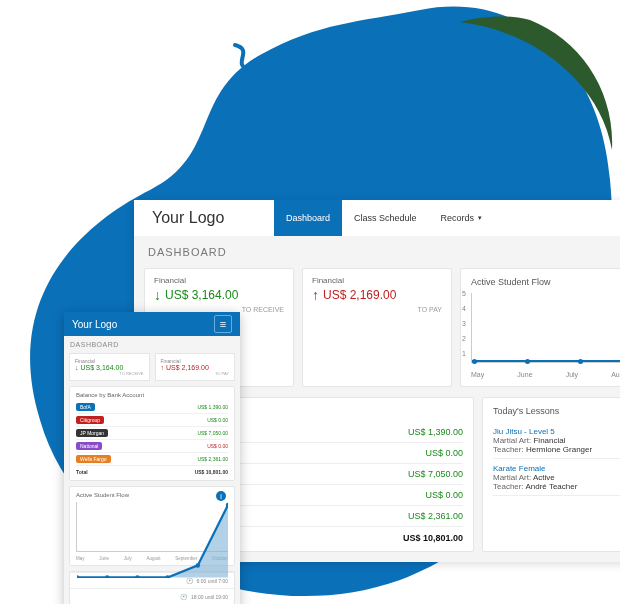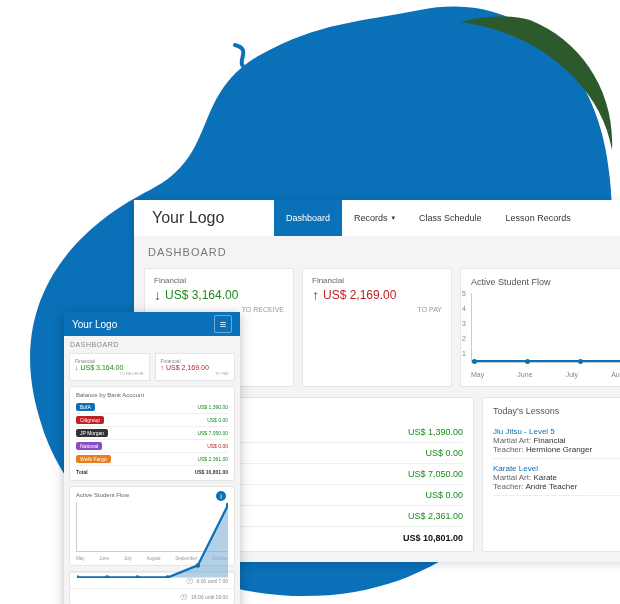--- a/index.html
+++ b/index.html
@@ -92,26 +92,25 @@
 <svg viewBox="0 0 60 80">
       <path d="M10 5 C 30 10 5 25 25 30 C 45 35 15 45 35 50 C 55 55 25 65 40 72" fill="none" stroke="#0a70b8" stroke-width="4" stroke-linecap="round"></path>
     </svg>
 </div>
 
 <div class="desktop">
   <div class="topbar">
     <div class="brand">Your Logo</div>
     <div class="nav">
       <div class="nav-item active">Dashboard</div>
+      <div class="nav-item">Class Schedule</div>
       <div class="nav-item">
           <span>Records</span>
           <span class="caret">▾</span>
         </div>
-      <div class="nav-item">Class Schedule</div>
-      <div class="nav-item">Lesson Records</div>
     </div>
   </div>
   <div class="pagetitle">DASHBOARD</div>
 
   <div class="row1">
     <div class="card fin">
       <div class="lbl">Financial</div>
       <div class="amt green">
           <span class="arrow">↓</span>
           <span>US$ 3,164.00</span>
@@ -160,22 +159,22 @@
       <div class="tot">US$ 10,801.00</div>
     </div>
     <div class="card lessons">
       <div class="t">Today's Lessons</div>
       <div class="item">
         <a href="#">Jiu Jitsu - Level 5</a>
         <div class="m"><b>Martial Art:</b> <span>Financial</span></div>
         <div class="m"><b>Teacher:</b> <span>Hermione Granger</span></div>
       </div>
       <div class="item">
-        <a href="#">Karate Level</a>
-        <div class="m"><b>Martial Art:</b> <span>Karate</span></div>
+        <a href="#">Karate Female</a>
+        <div class="m"><b>Martial Art:</b> <span>Active</span></div>
         <div class="m"><b>Teacher:</b> <span>André Teacher</span></div>
       </div>
     </div>
   </div>
 </div>
 
 <div class="mobile">
   <div class="topbar">
     <span>Your Logo</span>
     <span class="burger">≡</span>

